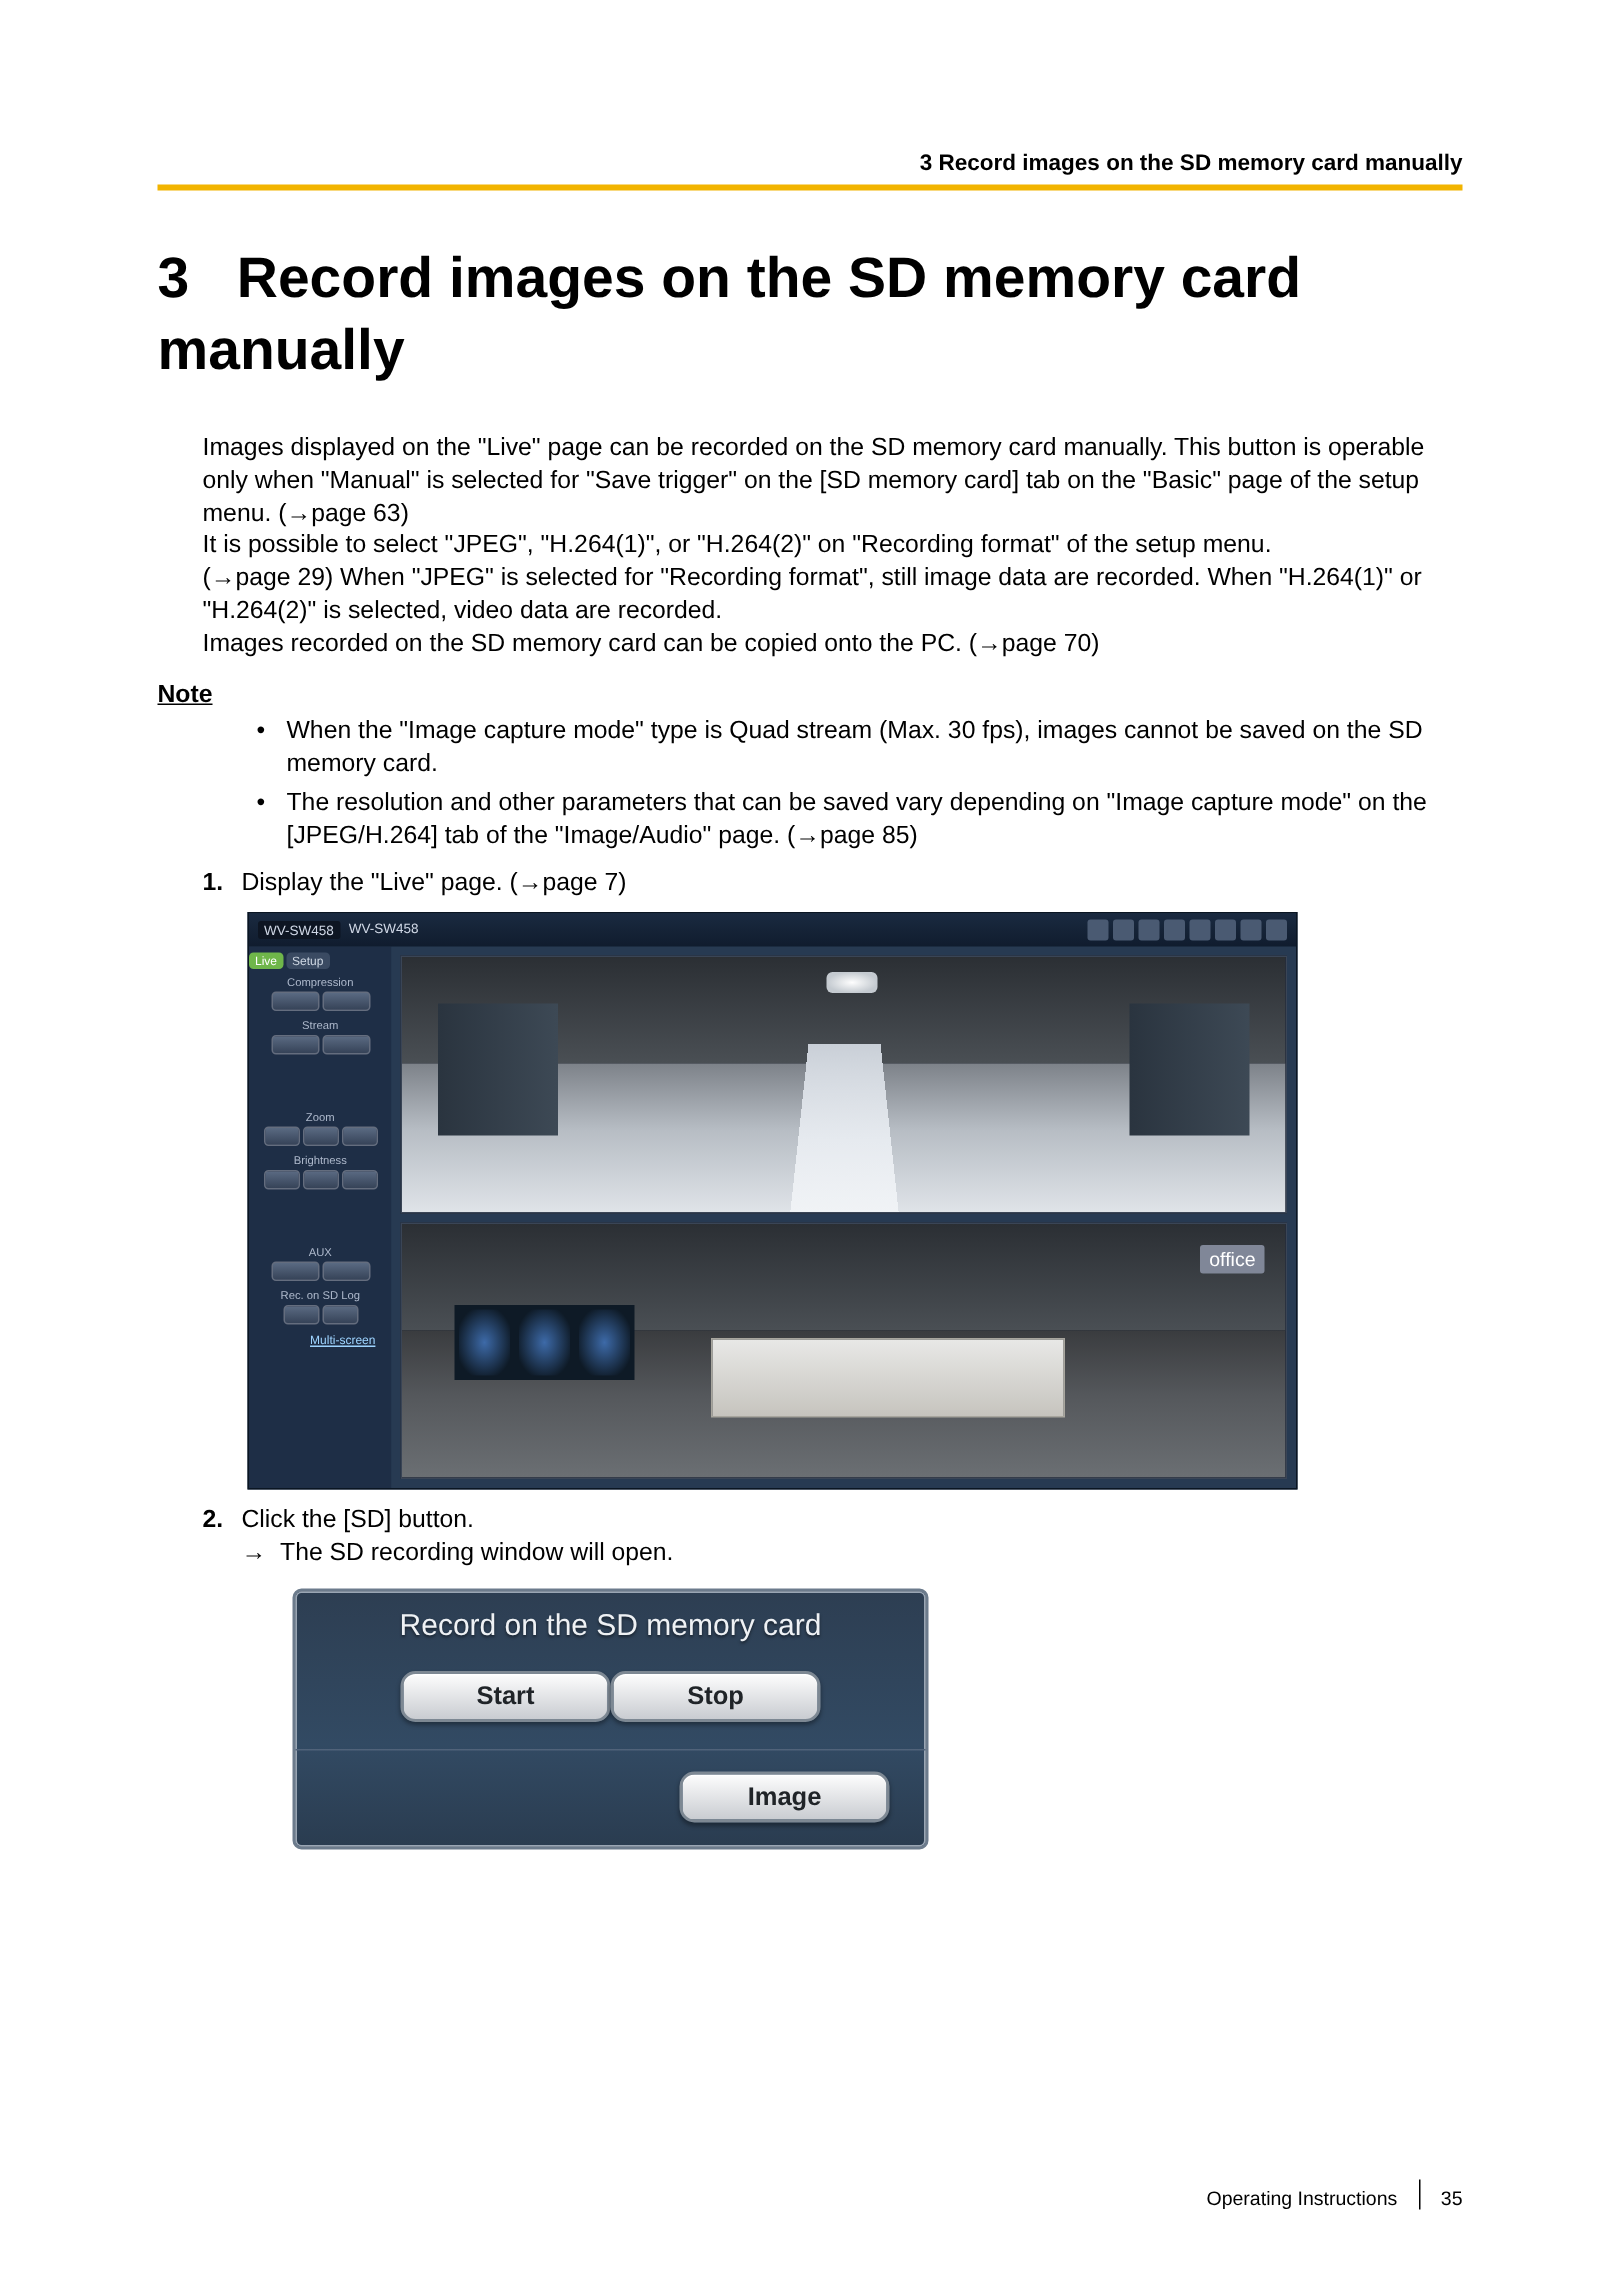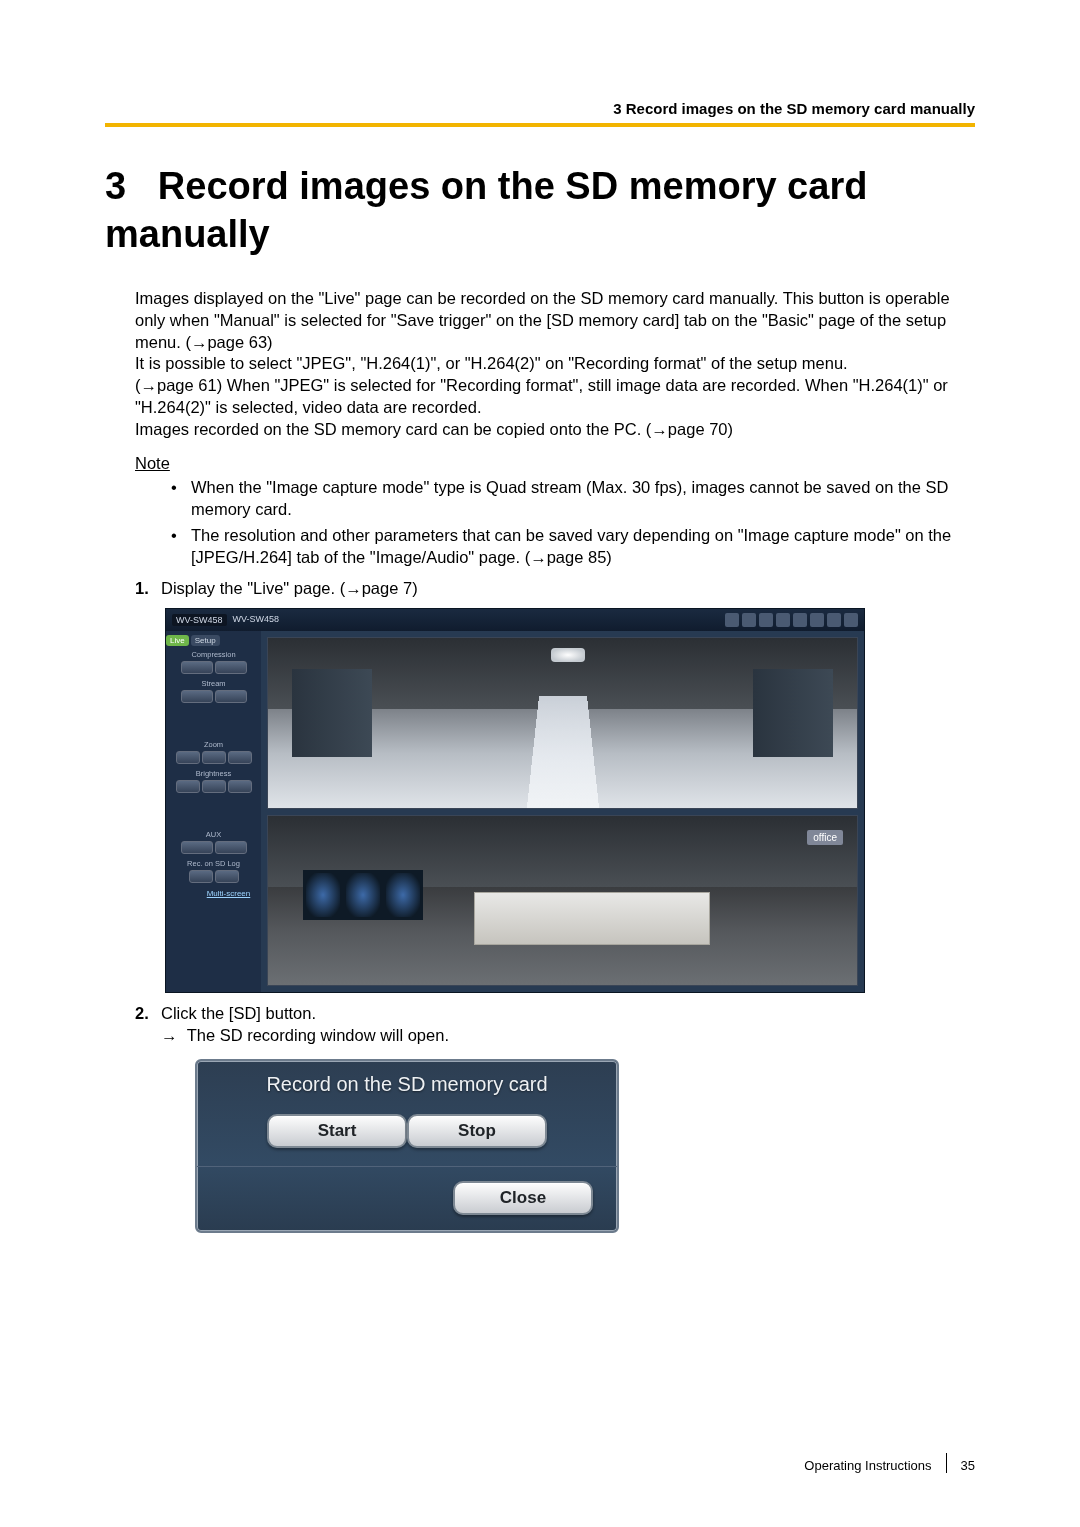--- a/index.html
+++ b/index.html
@@ -34,23 +34,22 @@
     line-height: 1.25;
   }
   .body-text {
     font-size: 16.5px;
     line-height: 1.32;
     margin-left: 30px;
     margin-right: 0;
   }
   .note-label {
     font-size: 16.5px;
-    font-weight: normal;
+    font-weight: bold;
     text-decoration: underline;
-    margin-left: 30px;
     margin-top: 14px;
   }
   ul.note-list {
     margin: 4px 0 10px 30px;
     padding-left: 56px;
     list-style: none;
     font-size: 16.5px;
     line-height: 1.32;
   }
   ul.note-list li {
@@ -206,21 +205,21 @@
   }
 
   .cam2 .floor {
     background: linear-gradient(#3a3c3f 0%, #55585c 45%, #6b6f73 100%);
   }
   .cam2 .office-tag {
     position: absolute;
     right: 14px; top: 14px;
     background: #808798;
     color: #fff;
-    font-size: 10px;
+    font-size: 13px;
     padding: 2px 6px;
     border-radius: 2px;
   }
   .cam2 .counter {
     position: absolute;
     left: 35%; right: 25%;
     top: 45%; height: 30%;
     background: linear-gradient(#e8e8e6, #c6c4be);
     border: 1px solid #a8a69e;
   }
@@ -313,21 +312,21 @@
 
   <h1 class="title">
     <span>3</span>&nbsp;&nbsp;&nbsp;<span>Record images on the SD memory card manually</span>
   </h1>
 
   <div class="body-text">
     <span>Images displayed on the "Live" page can be recorded on the SD memory card manually. This button is operable only when "Manual" is selected for "Save trigger" on the [SD memory card] tab on the "Basic" page of the setup menu. (</span><span>→page 63</span><span>)</span>
   </div>
   <div class="body-text">
     <span>It is possible to select "JPEG", "H.264(1)", or "H.264(2)" on "Recording format" of the setup menu.</span><br>
-    <span>(</span><span>→page 61</span><span>) When "JPEG" is selected for "Recording format", still image data are recorded. When "H.264(1)" or "H.264(2)" is selected, video data are recorded.</span>
+    <span>(</span><span>→page 29</span><span>) When "JPEG" is selected for "Recording format", still image data are recorded. When "H.264(1)" or "H.264(2)" is selected, video data are recorded.</span>
   </div>
   <div class="body-text">
     <span>Images recorded on the SD memory card can be copied onto the PC. (</span><span>→page 70</span><span>)</span>
   </div>
 
   <div class="note-label">Note</div>
   <ul class="note-list">
     <li>When the "Image capture mode" type is Quad stream (Max. 30 fps), images cannot be saved on the SD memory card.</li>
     <li>The resolution and other parameters that can be saved vary depending on "Image capture mode" on the [JPEG/H.264] tab of the "Image/Audio" page. (→page 85)</li>
   </ul>
@@ -439,21 +438,21 @@
     </div>
   </div>
 
   <div class="sd-dialog">
     <div class="sd-title">Record on the SD memory card</div>
     <div class="sd-row">
       <div class="sd-btn">Start</div>
       <div class="sd-btn">Stop</div>
     </div>
     <div class="sd-row last">
-      <div class="sd-btn">Close</div>
+      <div class="sd-btn">Image</div>
     </div>
   </div>
 
   <div class="footer">
     <span>Operating Instructions</span>
     <span class="sep"></span>
     <span>35</span>
   </div>
 
 </div>

